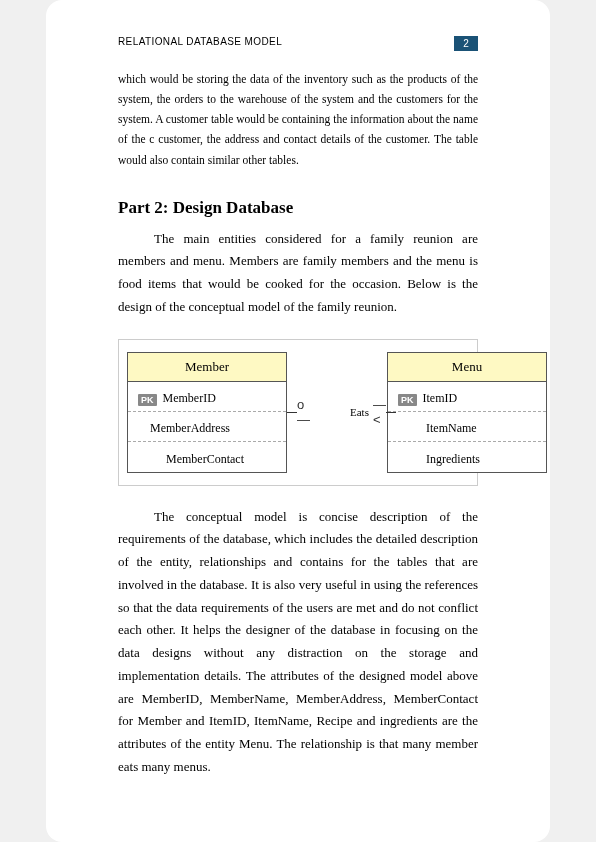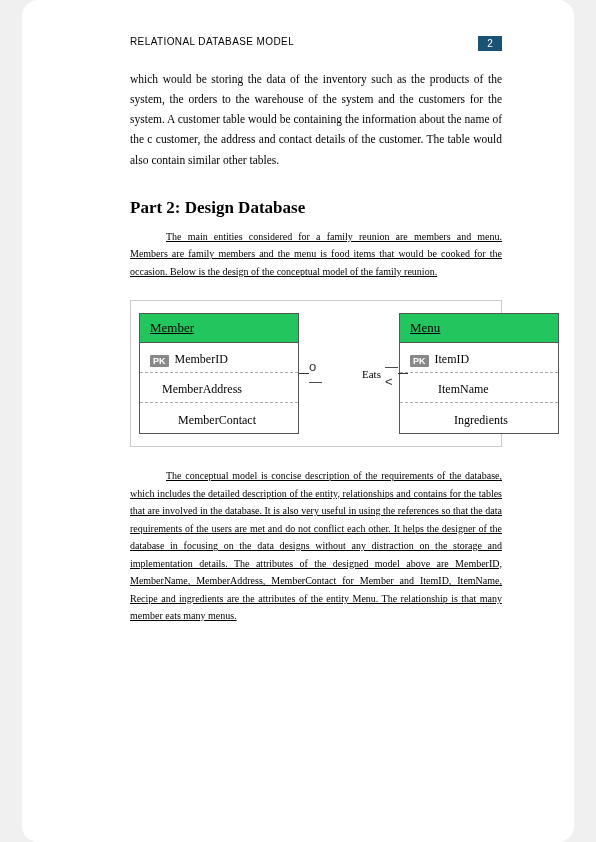--- a/index.html
+++ b/index.html
@@ -11,25 +11,25 @@
     body {
       background: #f0f0f0;
       display: flex;
       justify-content: center;
       align-items: flex-start;
       min-height: 100vh;
       font-family: "Times New Roman", Times, serif;
     }
 
     .page {
-      width: 552px;
+      width: 504px;
       min-height: 842px;
       background: #ffffff;
       position: relative;
-      padding: 36px 72px 48px 108px;
+      padding: 36px 72px 48px 72px;
       border-radius: 16px;
     }
 
     .page-header {
       display: flex;
       justify-content: space-between;
       align-items: flex-start;
       margin-bottom: 18px;
       border-bottom: none;
     }
@@ -63,27 +63,26 @@
     }
 
     .section-heading {
       font-size: 17px;
       font-weight: bold;
       margin-bottom: 10px;
       color: #000;
     }
 
     .indented-paragraph {
-      font-size: 10px;
+      font-size: 13px;
       line-height: 1.75;
       text-align: justify;
       color: #000;
       text-indent: 36px;
       margin-bottom: 14px;
-      text-decoration: underline;
     }
 
     
     .diagram-container {
       display: flex;
       justify-content: flex-start;
       align-items: center;
       margin: 20px 0 20px 0;
       border: 1px solid #ccc;
       padding: 12px 8px;
@@ -92,27 +91,26 @@
     }
 
     .entity-table {
       border: 1px solid #555;
       min-width: 160px;
       font-family: "Times New Roman", Times, serif;
       font-size: 12px;
     }
 
     .entity-table .entity-title {
-      text-align: left;
+      text-align: center;
       padding: 6px 10px;
       border-bottom: 1px solid #555;
       font-weight: normal;
       font-size: 13px;
-      background: #22c55e;
-      text-decoration: underline;
+      background: #fef9c3;
     }
 
     .entity-table .entity-row {
       display: flex;
       align-items: flex-end;
       padding: 5px 10px;
       border-bottom: 1px dashed #aaa;
       min-height: 30px;
       background: #fff;
       font-size: 12px;
@@ -210,21 +208,21 @@
     <div class="entity-table">
       <div class="entity-title">Menu</div>
       <div class="entity-row">
         <span class="pk-badge">PK</span>
         <span>ItemID</span>
       </div>
       <div class="entity-row">
         <span style="margin-left:28px;">ItemName</span>
       </div>
       <div class="entity-row">
-        <span style="margin-left:44px;">Ingredients</span>
+        <span style="margin-left:28px;">Ingredients</span>
       </div>
     </div>
 
   </div>
 
   <p class="indented-paragraph">The conceptual model is concise description of the requirements of the database, which includes the detailed description of the entity, relationships and contains for the tables that are involved in the database. It is also very useful in using the references so that the data requirements of the users are met and do not conflict each other. It helps the designer of the database in focusing on the data designs without any distraction on the storage and implementation details. The attributes of the designed model above are MemberID, MemberName, MemberAddress, MemberContact for Member and ItemID, ItemName, Recipe and ingredients are the attributes of the entity Menu. The relationship is that many member eats many menus.</p>
 
 </div>
 
 </body></html>

